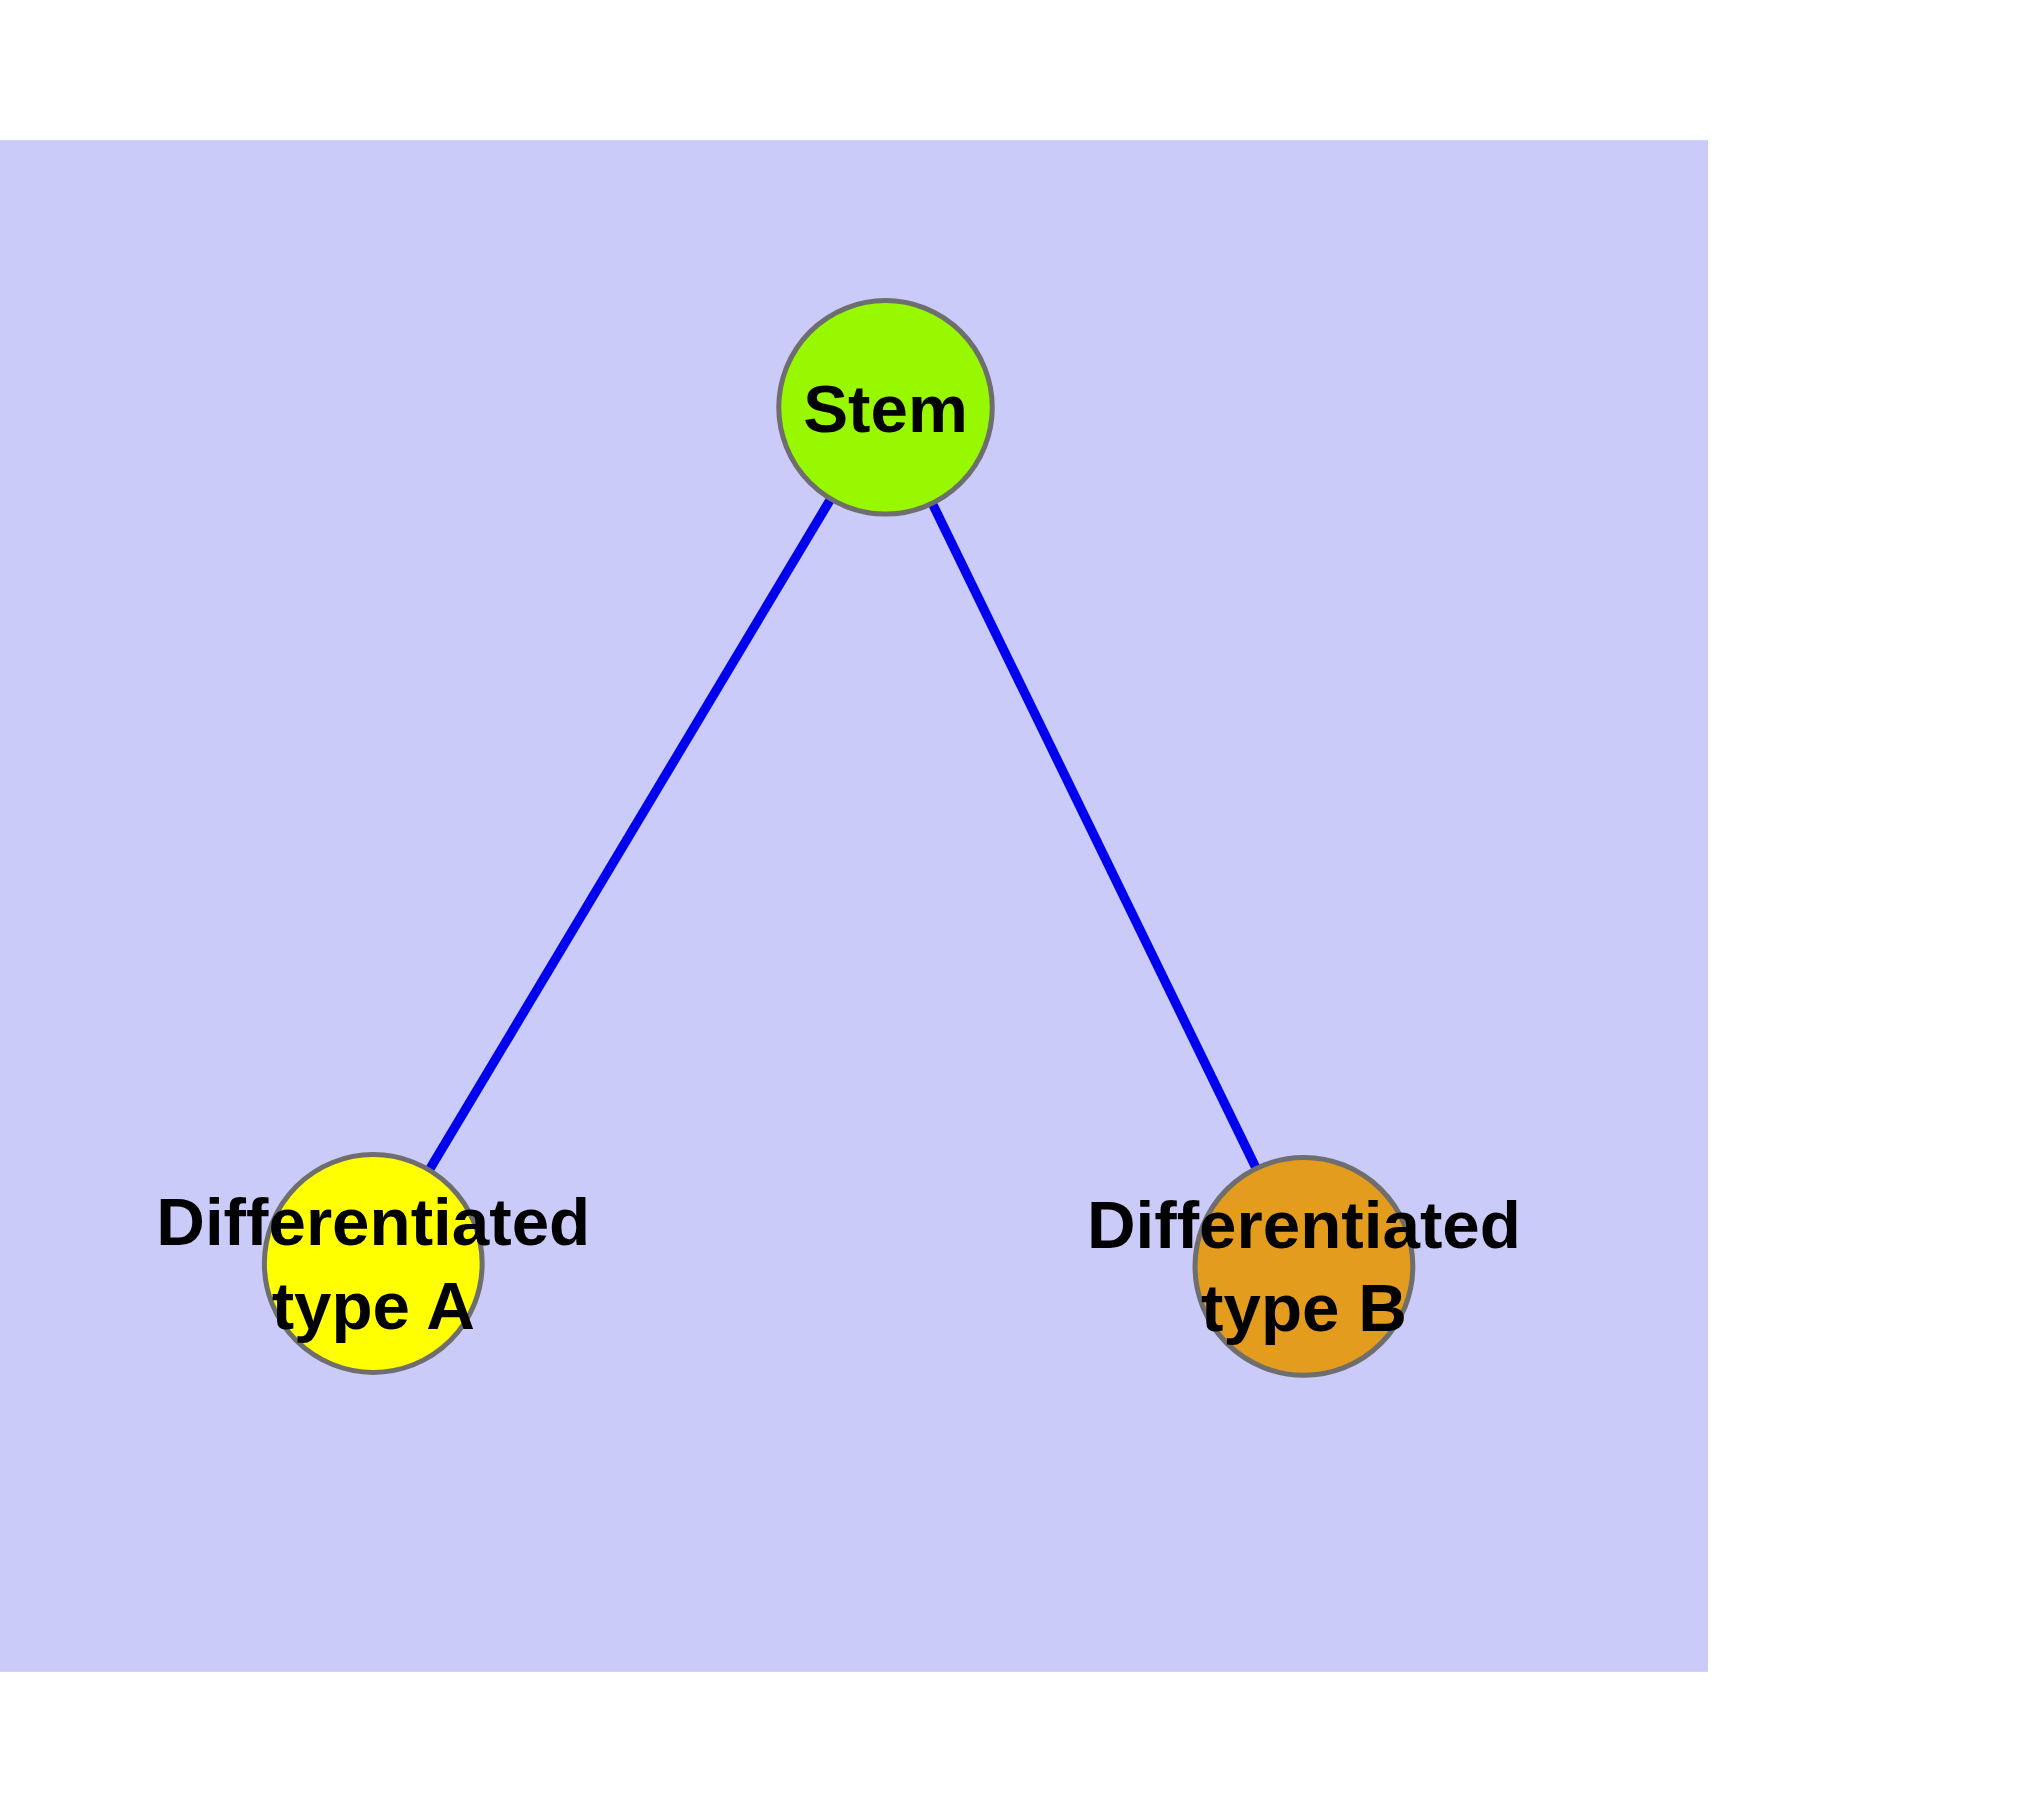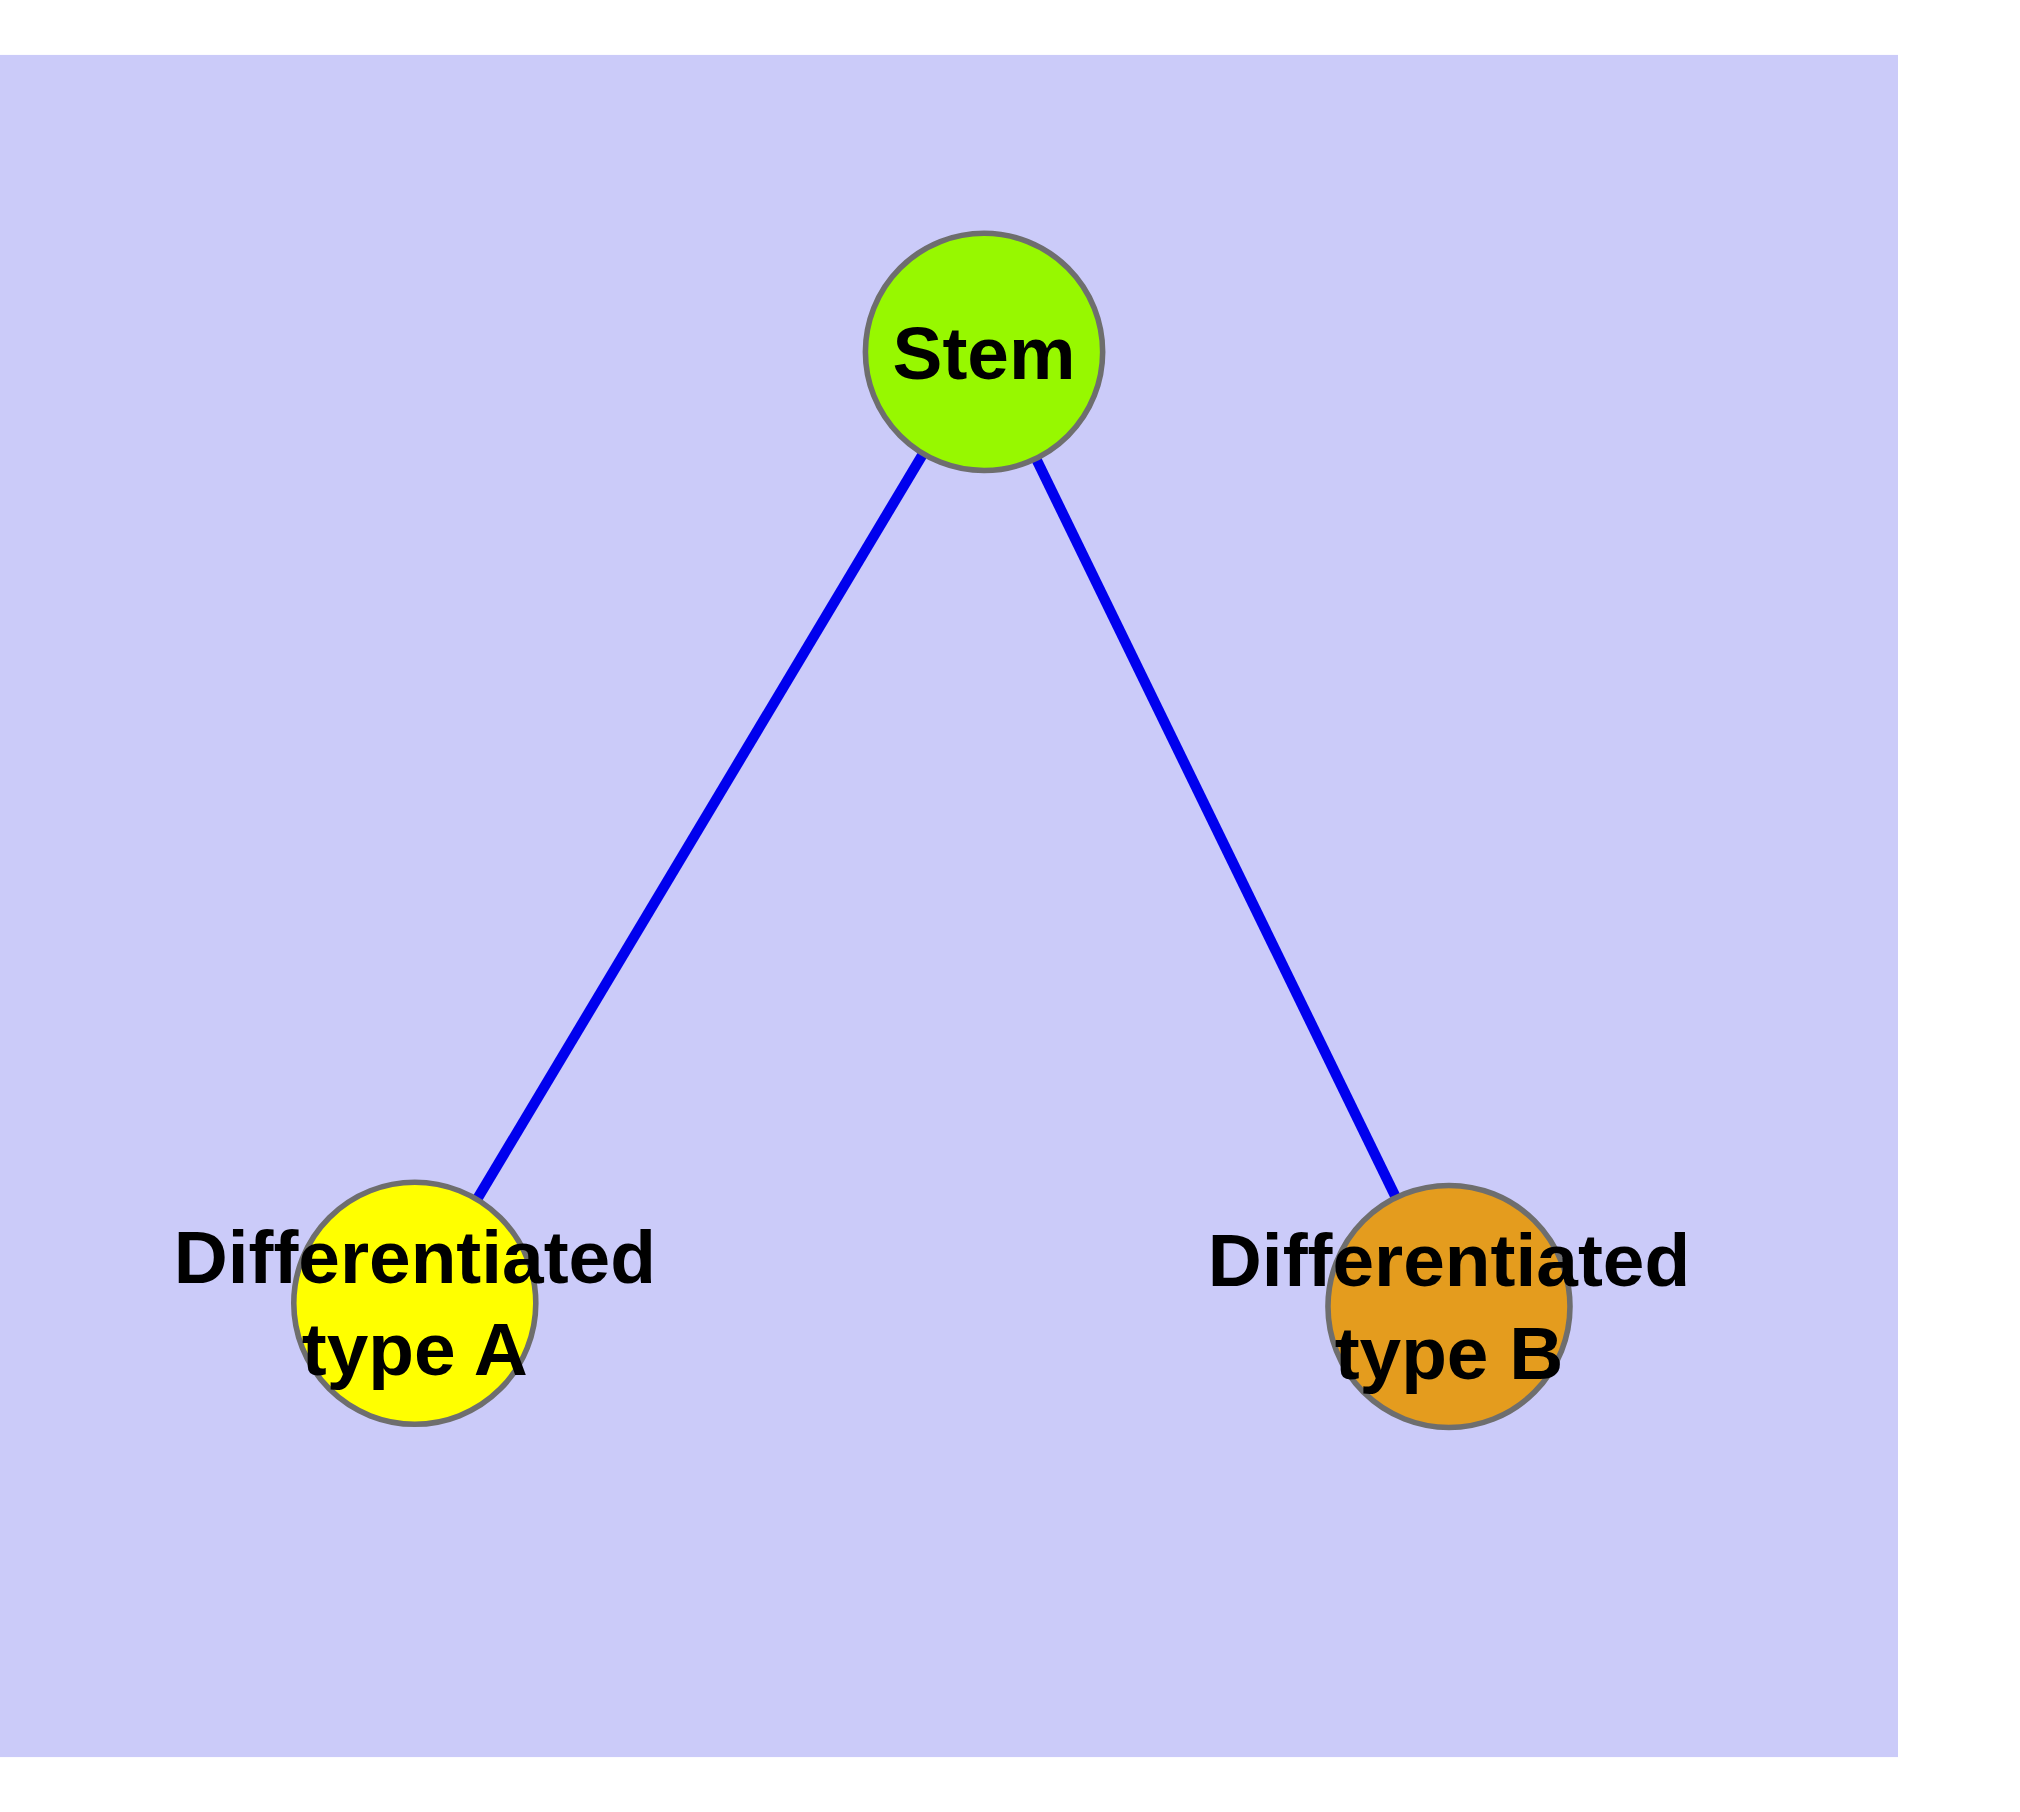--- a/index.html
+++ b/index.html
@@ -3,21 +3,21 @@
 <meta charset="utf-8">
 <title>Diagram</title>
 <style>
   html, body {
     margin: 0;
     padding: 0;
     background: #ffffff;
   }
   .canvas-wrap {
     position: relative;
-    width: 1898px;
+    width: 1708px;
     height: 1812px;
     overflow: hidden;
     border-radius: 27px;
   }
   svg {
     display: block;
     width: 100%;
     height: 100%;
   }
   .node-circle {

